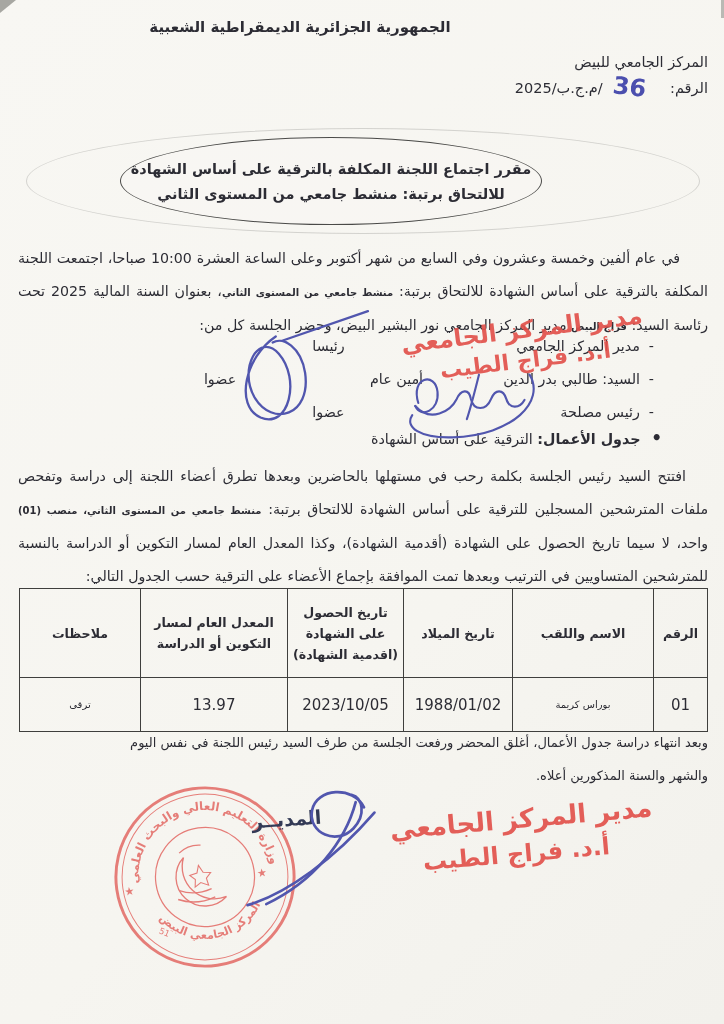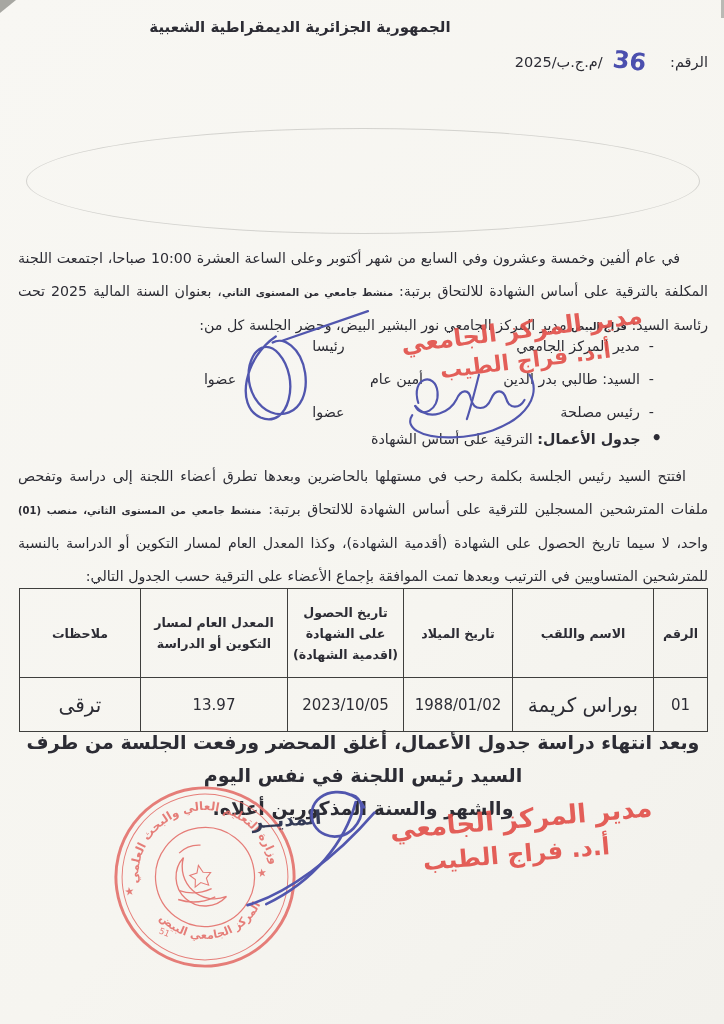--- a/index.html
+++ b/index.html
@@ -41,25 +41,25 @@
   .m-role{flex:1;text-align:center;padding-left:4px;}
 
   .agenda{position:absolute;right:62px;top:428px;font-size:14.3px;}
   .agenda .bullet{font-size:17px;font-weight:bold;margin-left:6px;}
 
   table.res{position:absolute;left:19px;top:588px;width:688px;border-collapse:collapse;
     table-layout:fixed;}
   table.res th,table.res td{border:1px solid #3f3f3d;text-align:center;vertical-align:middle;
     padding:2px 3px;background:transparent;}
   table.res th{height:84px;font-size:12.6px;font-weight:bold;line-height:21px;}
-  table.res td{height:49px;font-size:20px;}
+  table.res td{height:49px;font-size:10px;}
   .num-cell{font-size:15px !important;}
 
-  .closing{position:absolute;left:18px;top:726px;width:690px;text-align:center;
-    font-weight:bold;font-size:19px;line-height:33px;}
+  .closing{position:absolute;left:18px;top:726px;width:690px;
+    font-weight:normal;font-size:13px;line-height:33px;}
 
   .seal{position:absolute;left:106px;top:778px;width:198px;height:198px;
     transform:rotate(-8deg);opacity:.9;}
   .director-hand{position:absolute;left:252px;top:808px;color:#333a56;font-size:19px;
     font-weight:bold;transform:rotate(-4deg);letter-spacing:1px;}
   .sig{position:absolute;}
   .sig-midA{left:220px;top:308px;width:152px;height:142px;}
   .sig-midB{left:390px;top:360px;width:182px;height:92px;}
   .sig-bottom{left:208px;top:780px;width:208px;height:138px;}
 
@@ -76,26 +76,31 @@
 <body>
 
 <div class="page">
 
   <div class="corner-artifact"></div>
   <div class="edge-artifact"></div>
 
   <div class="republic">الجمهورية الجزائرية الديمقراطية الشعبية</div>
 
   <div class="hdr-right">
+    <div>المركز الجامعي للبيض</div>
     <div class="ref-line">
       <span>الرقم:</span><span class="hand-number">36</span><span>/م.ج.ب/2025</span>
     </div>
   </div>
 
   <div class="oval-faint"></div>
+  <div class="oval">
+    <div>مقرر اجتماع اللجنة المكلفة بالترقية على أساس الشهادة</div>
+    <div>للالتحاق برتبة: منشط جامعي من المستوى الثاني</div>
+  </div>
 
   <div class="para p1" dir="rtl">
     <span>في عام ألفين وخمسة وعشرون وفي السابع من شهر أكتوبر وعلى الساعة العشرة 10:00 صباحا، اجتمعت اللجنة المكلفة بالترقية على أساس الشهادة للالتحاق برتبة: </span><b>منشط جامعي من المستوى الثاني</b><span>، بعنوان السنة المالية 2025 تحت رئاسة السيد: </span><b>فراج البيض</b><span> مدير المركز الجامعي نور البشير البيض، وحضر الجلسة كل من:</span>
   </div>
 
   <div class="members">
     <div class="m-row">
       <span class="m-dash">-</span>
       <span class="m-pos">مدير المركز الجامعي</span>
       <span class="m-role">رئيسا</span>

